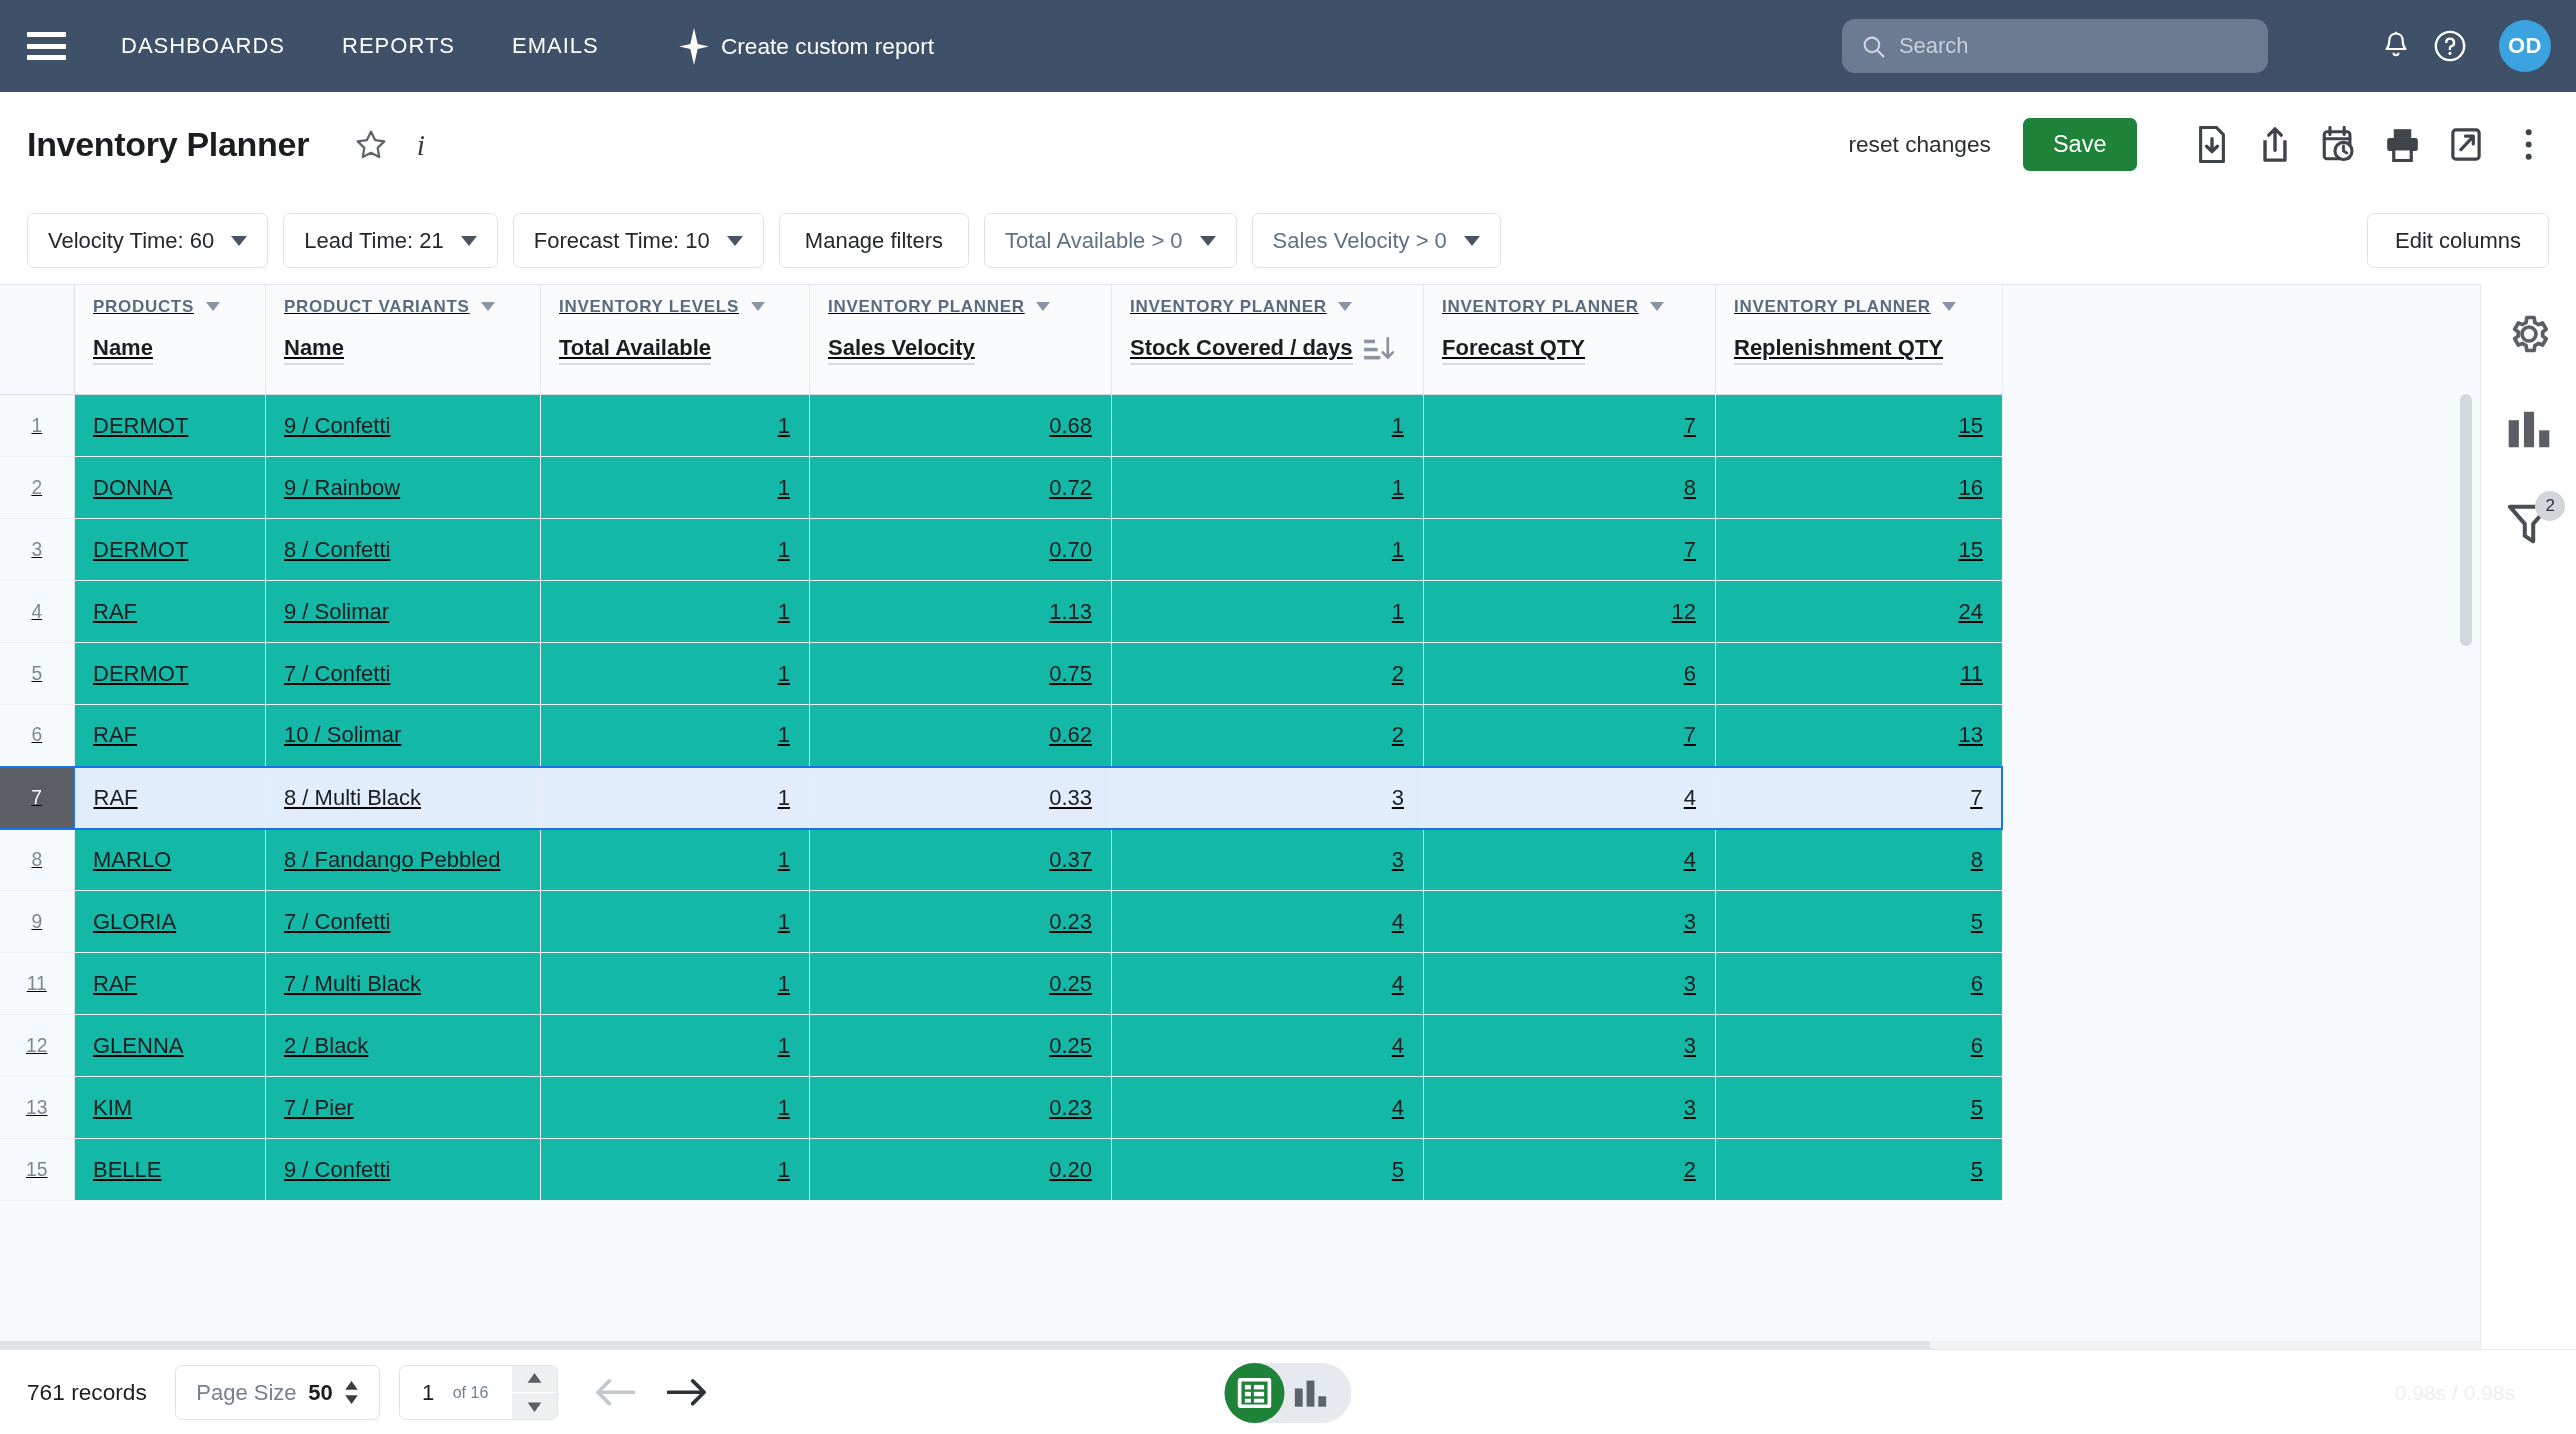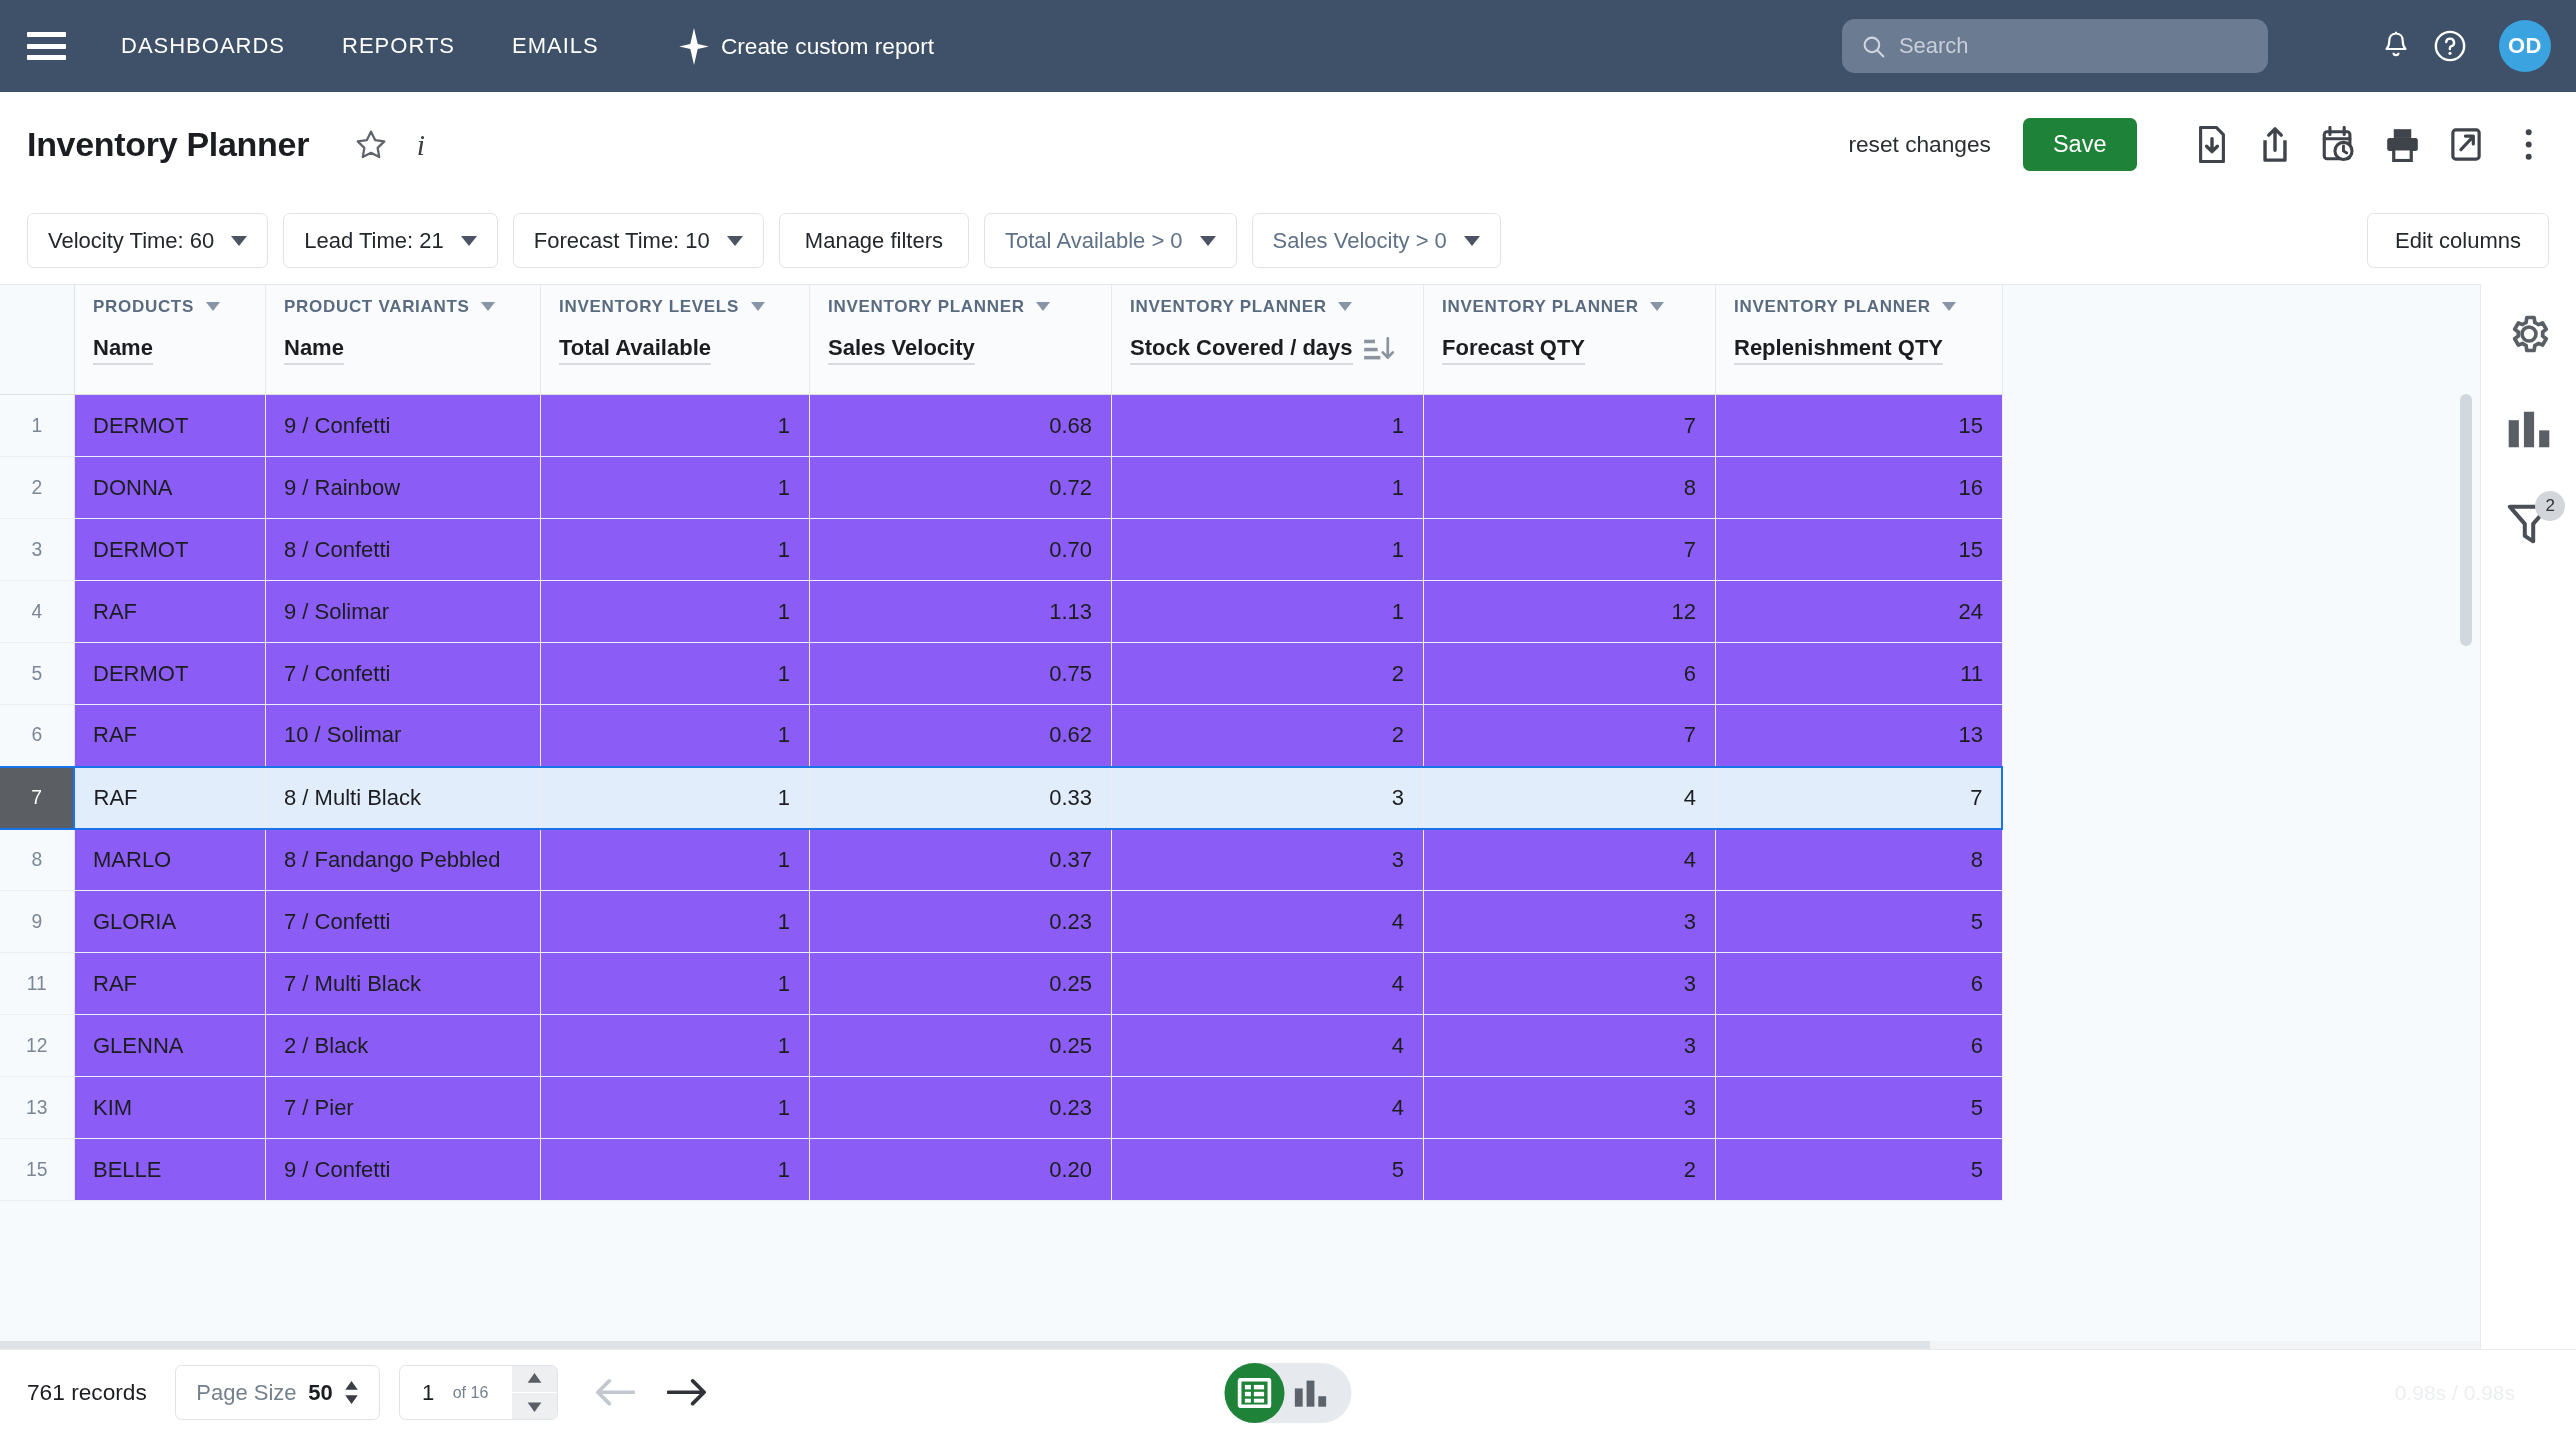--- a/index.html
+++ b/index.html
@@ -67,21 +67,21 @@
   .tablewrap { flex: 1 1 auto; position:relative; overflow:hidden;
     border-top: 0.8px solid #e3e7ec; background:#f7fafc; }
   .rail { width: 96px; border-left:0.8px solid #e6e9ed; background:#fff;
     display:flex; flex-direction:column; align-items:center; padding-top: 25px; gap: 45px; }
   .rail-icon { width: 50px; height:50px; display:flex;align-items:center;justify-content:center;
     position:relative; cursor:pointer; }
   .rail-badge { position:absolute; top:-8.4px; right:-11.7px; width:30px;height:30px;border-radius:50%;
     background:#d2d5d9; color:#2f3236; font-size:17px; display:flex;align-items:center;justify-content:center; }
 
   
-  table.grid { border-collapse: collapse; table-layout: fixed; background:#8b5cf6; }
+  table.grid { border-collapse: collapse; table-layout: fixed; background:#14b8a6;text-decoration:underline; }
   table.grid col.c-idx   { width: 74px; }
   table.grid col.c-prod  { width: 191px; }
   table.grid col.c-var   { width: 275px; }
   table.grid col.c-tot   { width: 269px; }
   table.grid col.c-vel   { width: 302px; }
   table.grid col.c-stock { width: 312px; }
   table.grid col.c-fore  { width: 292px; }
   table.grid col.c-repl  { width: 287px; }
 
   thead th { background:#fafbfc; border-right:0.8px solid #e6e9ed; border-bottom:0.8px solid #dadfe5;

